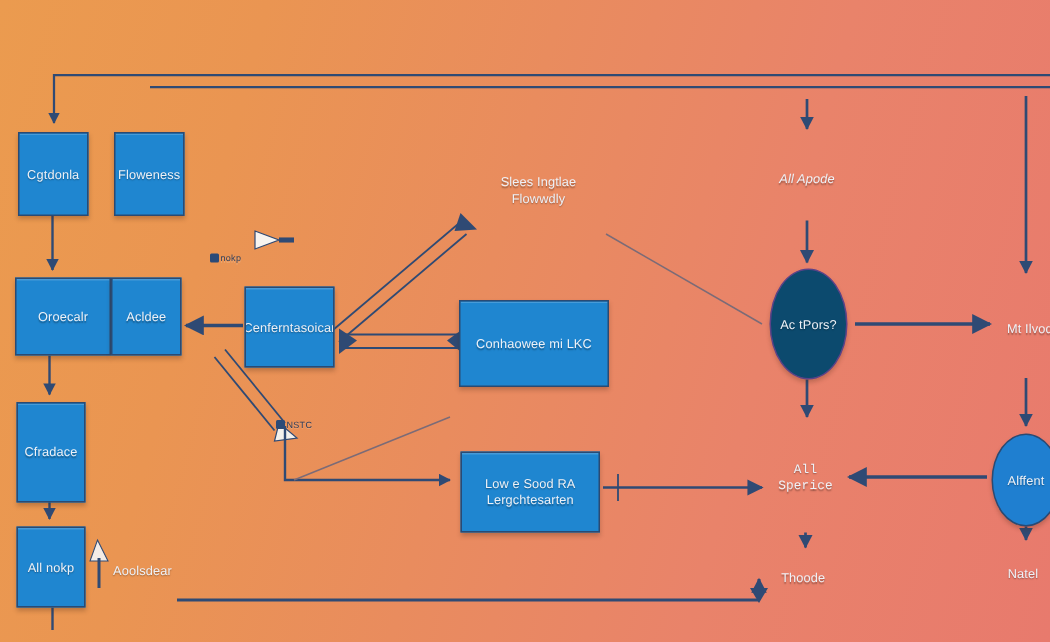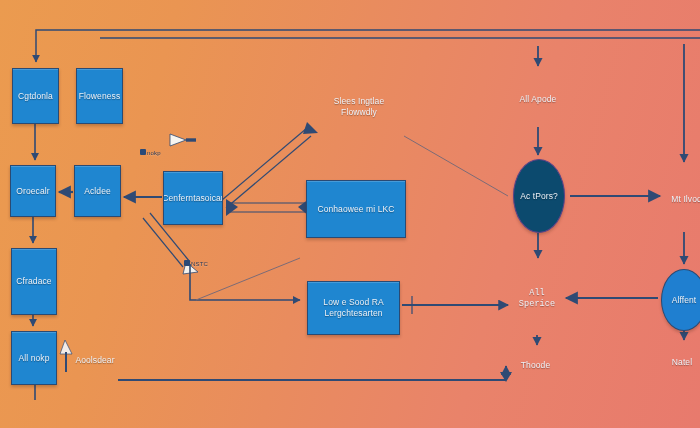--- a/index.html
+++ b/index.html
@@ -2,21 +2,21 @@
 <html><head>
 <meta charset="utf-8">
 <style>
   html,body{margin:0;padding:0;}
   body{
     width:700px;height:428px;overflow:hidden;
     font-family:"Liberation Sans", sans-serif;
     background:linear-gradient(105deg,#eb9b4f 0%,#ea9552 22%,#e98c5e 46%,#e9836a 70%,#e87a6d 100%);
     position:relative;
   }
-  #canvas{position:absolute;inset:0;}
+  #canvas{position:absolute;inset:0;margin-top:20px;}
   .node{
     position:absolute;
     display:flex;align-items:center;justify-content:center;
     text-align:center;
     color:#eef2f8;
     font-size:8.5px;
     letter-spacing:.1px;
     line-height:1.25;
     box-sizing:border-box;
     padding:2px 3px;
@@ -135,21 +135,21 @@
     <path class="ln blur" stroke-width="1.8" d="M684,331 L684,340" marker-end="url(#ahs)"></path>
   </svg>
 
   <div id="nodes">
       <div class="node blur box" style="left: 12px; top: 68px; width: 47px; height: 56px;">
         <span>Cgtdonla</span>
       </div>
       <div class="node blur box" style="left: 76px; top: 68px; width: 47px; height: 56px;">
         <span>Floweness</span>
       </div>
-      <div class="node blur box" style="left: 10px; top: 165px; width: 46px; height: 52px;">
+      <div class="node blur box" style="left: 10px; top: 165px; width: 64px; height: 52px;">
         <span>Oroecalr</span>
       </div>
       <div class="node blur box" style="left: 74px; top: 165px; width: 47px; height: 52px;">
         <span>Acldee</span>
       </div>
       <div class="node blur box" style="left: 11px; top: 248px; width: 46px; height: 67px;">
         <span>Cfradace</span>
       </div>
       <div class="node blur box" style="left: 11px; top: 331px; width: 46px; height: 54px;">
         <span>All nokp</span>
@@ -162,21 +162,21 @@
       </div>
       <div class="node blur purple" style="left: 313px; top: 78px; width: 92px; height: 58px;">
         <span>Slees Ingtlae Flowwdly</span>
       </div>
       <div class="node blur box" style="left: 306px; top: 180px; width: 100px; height: 58px;">
         <span>Conhaowee mi LKC</span>
       </div>
       <div class="node blur box" style="left: 307px; top: 281px; width: 93px; height: 54px;">
         <span>Low e Sood RA Lergchtesarten</span>
       </div>
-      <div class="node blur green" style="left: 508px; top: 71px; width: 60px; height: 56px;">
+      <div class="node blur green" style="left: 508px; top: 71px; width: 60px; height: 56px; font-style: italic;">
         <span>All Apode</span>
       </div>
       <div class="node blur ell" style="left: 513px; top: 159px; width: 52px; height: 74px;">
         <span>Ac tPors?</span>
       </div>
       <div class="node blur grad" style="left: 513px; top: 263px; width: 48px; height: 72px; font-family: Liberation Mono, monospace;">
         <span>All Sperice</span>
       </div>
       <div class="node blur darkpurple" style="left: 513px; top: 349px; width: 45px; height: 32px;">
         <span>Thoode</span>

